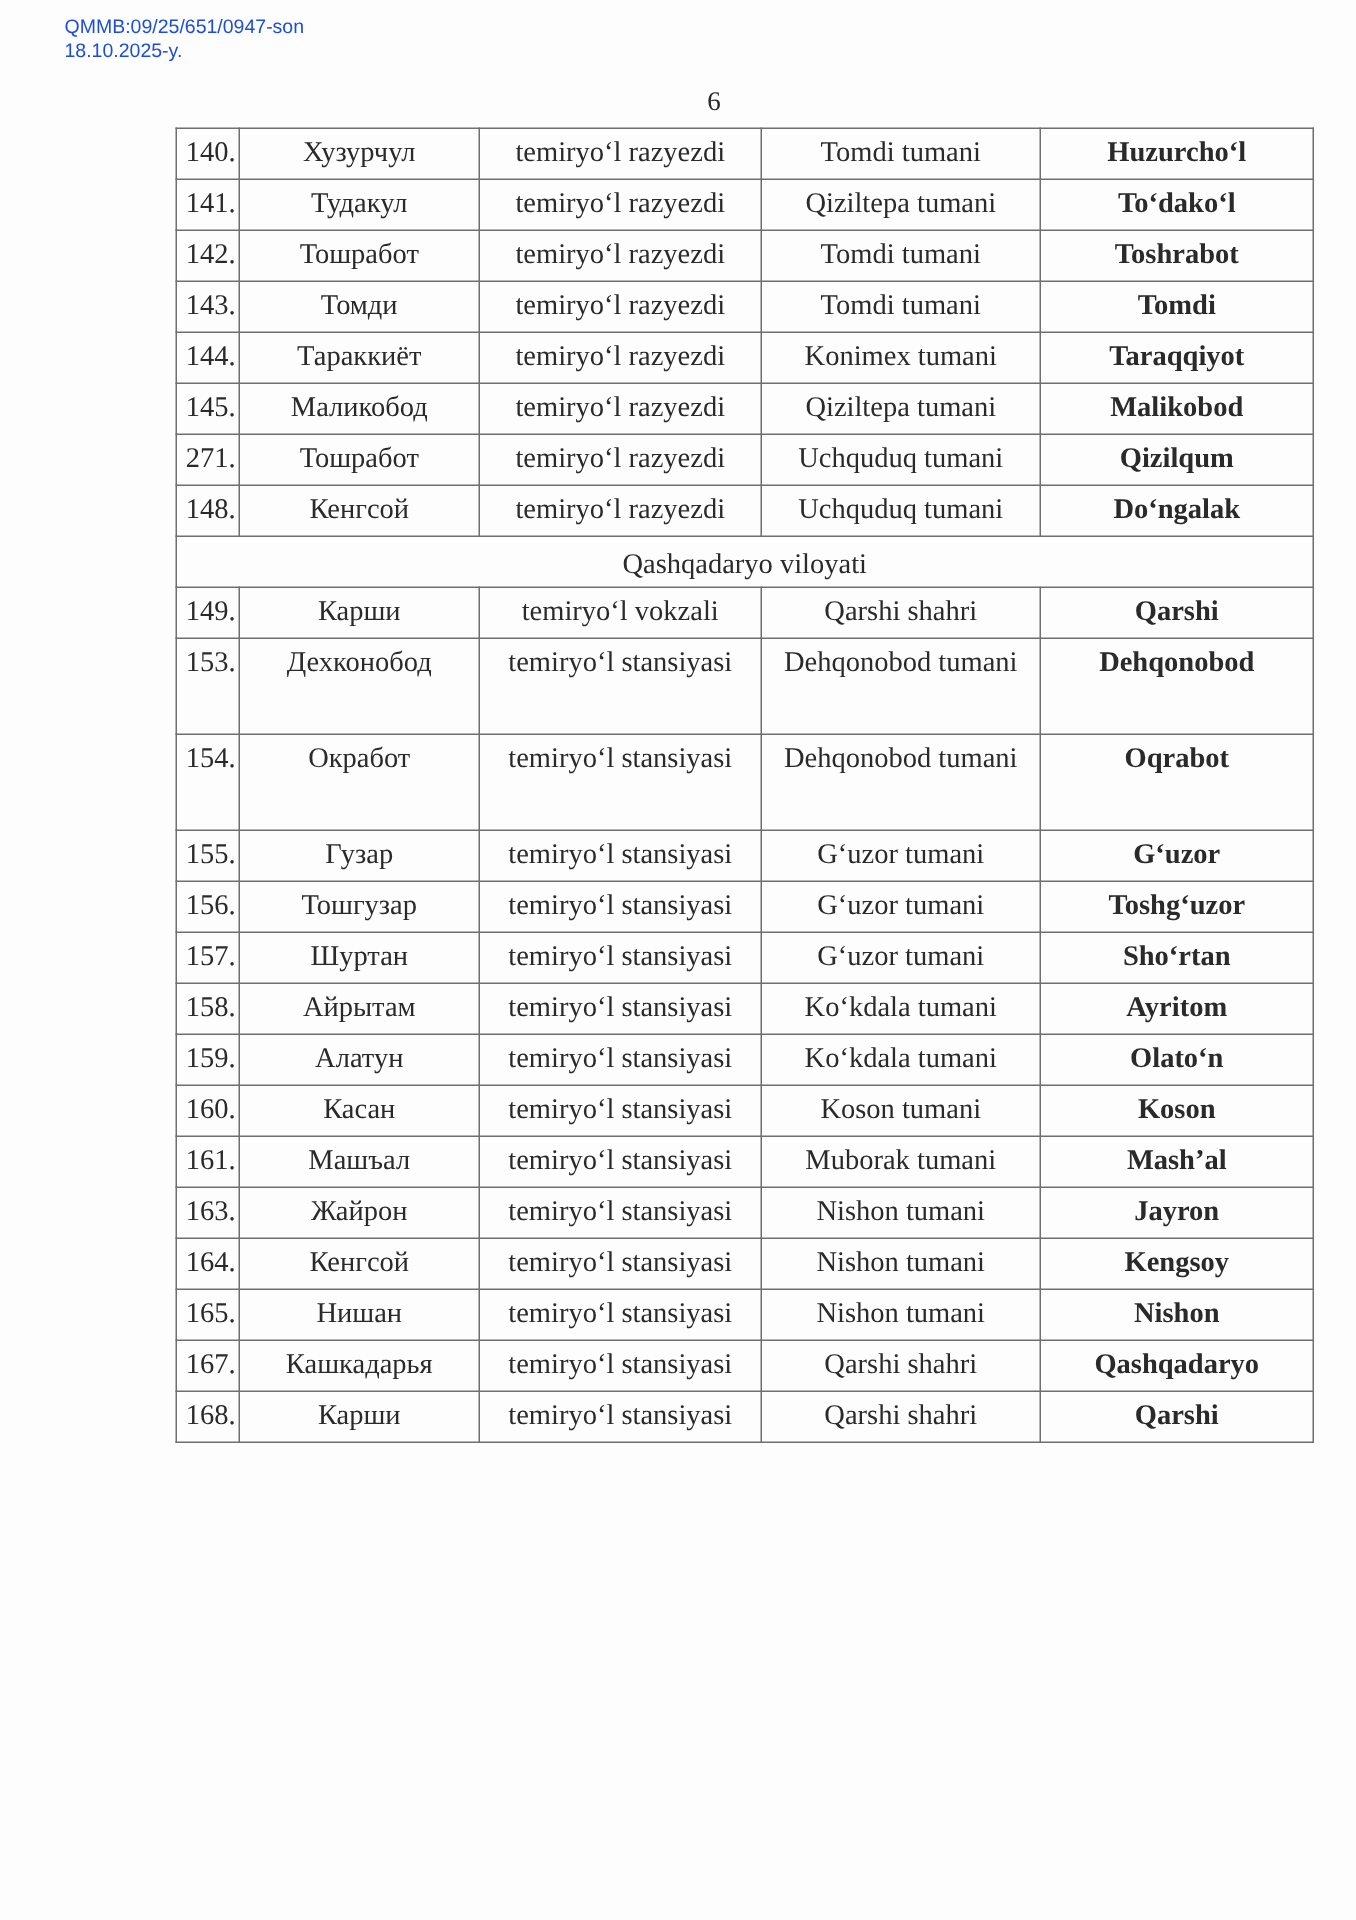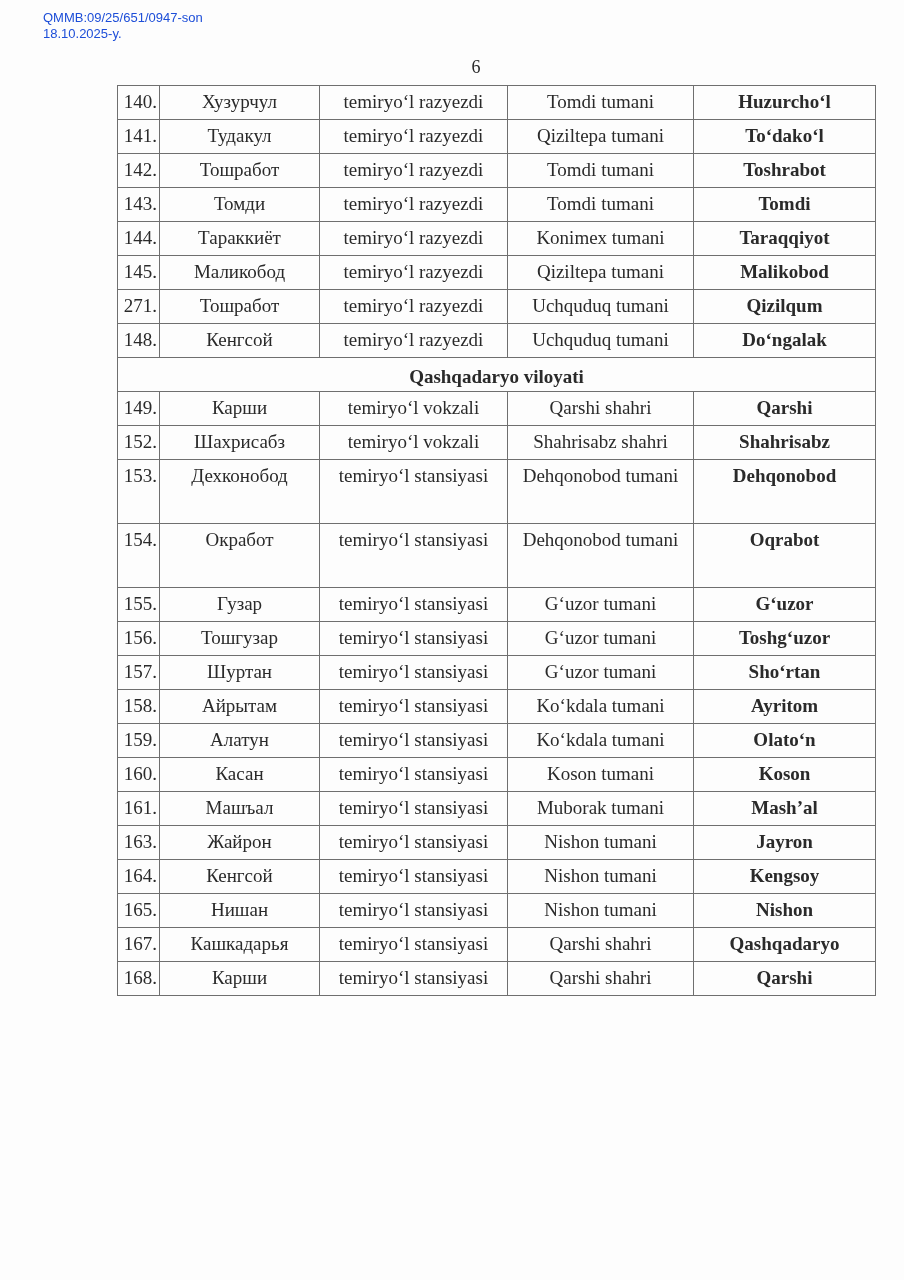--- a/index.html
+++ b/index.html
@@ -33,21 +33,21 @@
       border: 1px solid #6f6f6f;
       font-size: 19px;
       text-align: center;
       vertical-align: top;
       padding: 5px 4px 0 4px;
       line-height: 28px;
       box-sizing: border-box;
     }
     table.doc td.num { text-align: right; padding-right: 2px; padding-left: 2px; }
     table.doc td.latin { font-weight: bold; }
-    table.doc td.region { font-weight: bold; padding-top: 5px; text-align: center; }
+    table.doc td.region { font-weight: normal; padding-top: 5px; text-align: center; }
     col.c1 { width: 42px; }
     col.c2 { width: 160px; }
     col.c3 { width: 188px; }
     col.c4 { width: 186px; }
     col.c5 { width: 182px; }
     tr.r1 td { height: 34px; padding-top: 2px; }
     tr.r2 td { height: 64px; padding-top: 2px; }
   </style>
 </head>
 <body>
@@ -131,27 +131,20 @@
     </tr>
   </tbody>
   <tbody id="tbody-after">
       <tr class="r1">
         <td class="num">149.</td>
         <td>Карши</td>
         <td>temiryo‘l vokzali</td>
         <td>Qarshi shahri</td>
         <td class="latin">Qarshi</td>
       </tr>
-      <tr class="r1">
-        <td class="num">152.</td>
-        <td>Шахрисабз</td>
-        <td>temiryo‘l vokzali</td>
-        <td>Shahrisabz shahri</td>
-        <td class="latin">Shahrisabz</td>
-      </tr>
       <tr class="r2">
         <td class="num">153.</td>
         <td>Дехконобод</td>
         <td>temiryo‘l stansiyasi</td>
         <td>Dehqonobod tumani</td>
         <td class="latin">Dehqonobod</td>
       </tr>
       <tr class="r2">
         <td class="num">154.</td>
         <td>Окработ</td>

